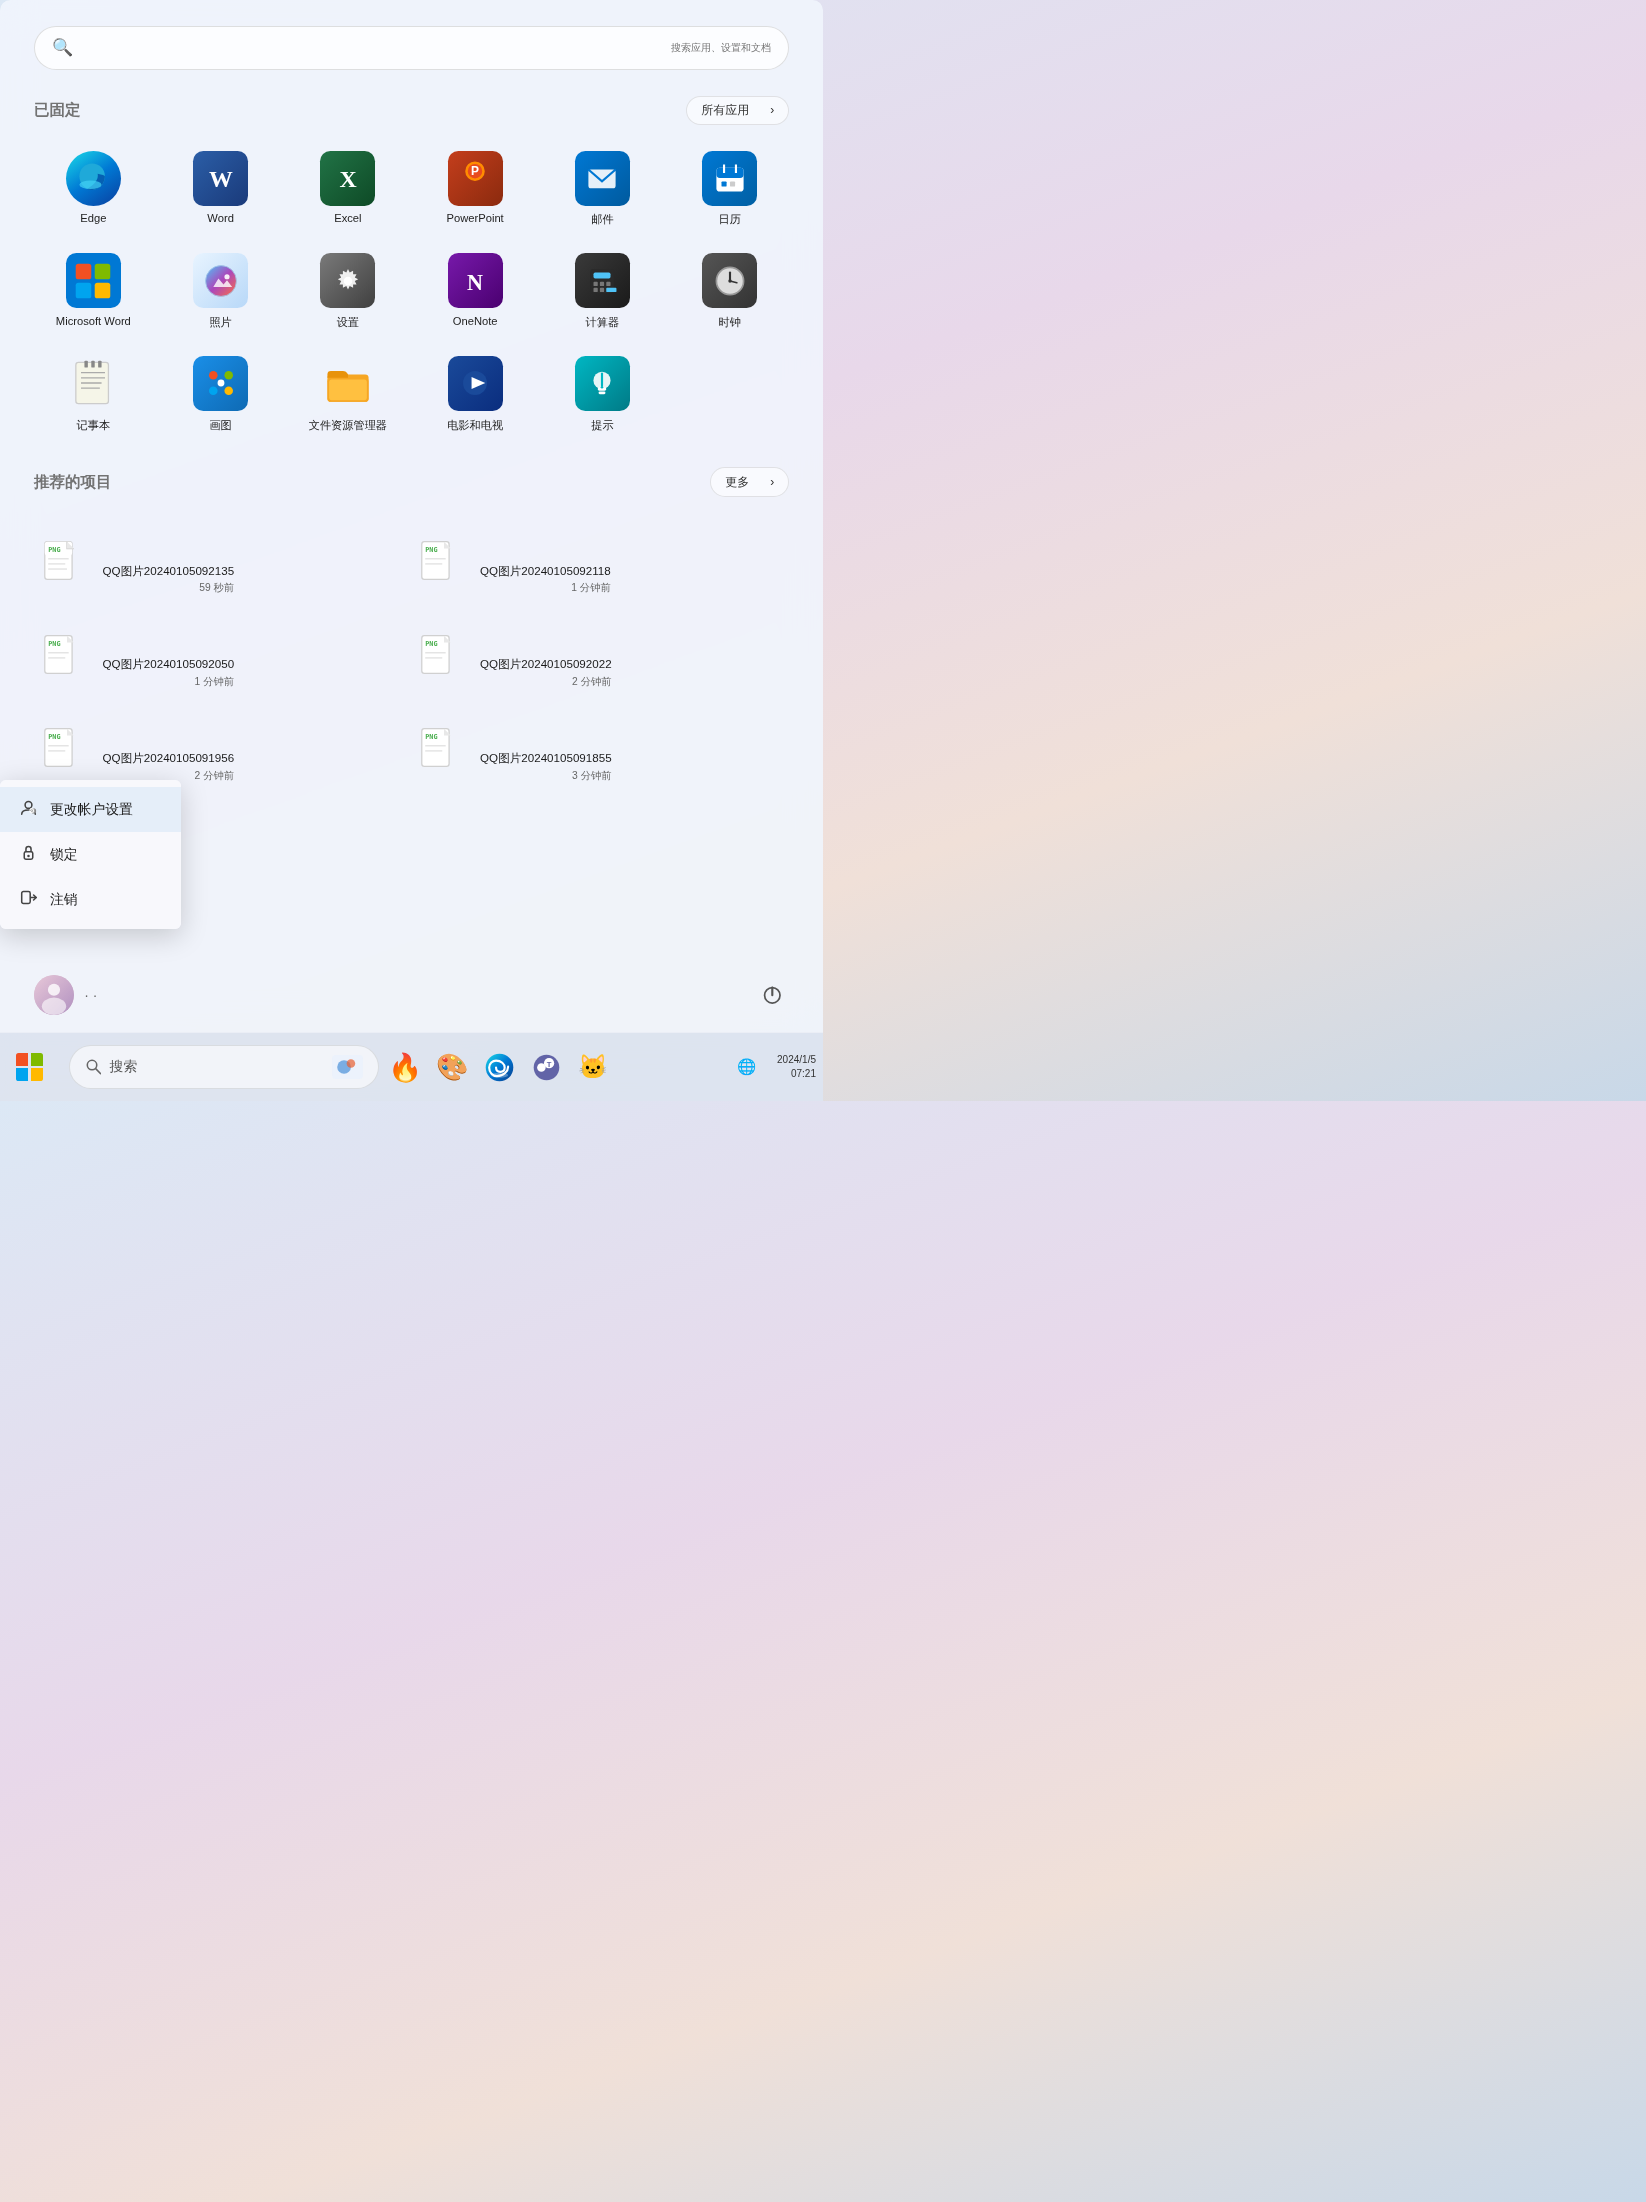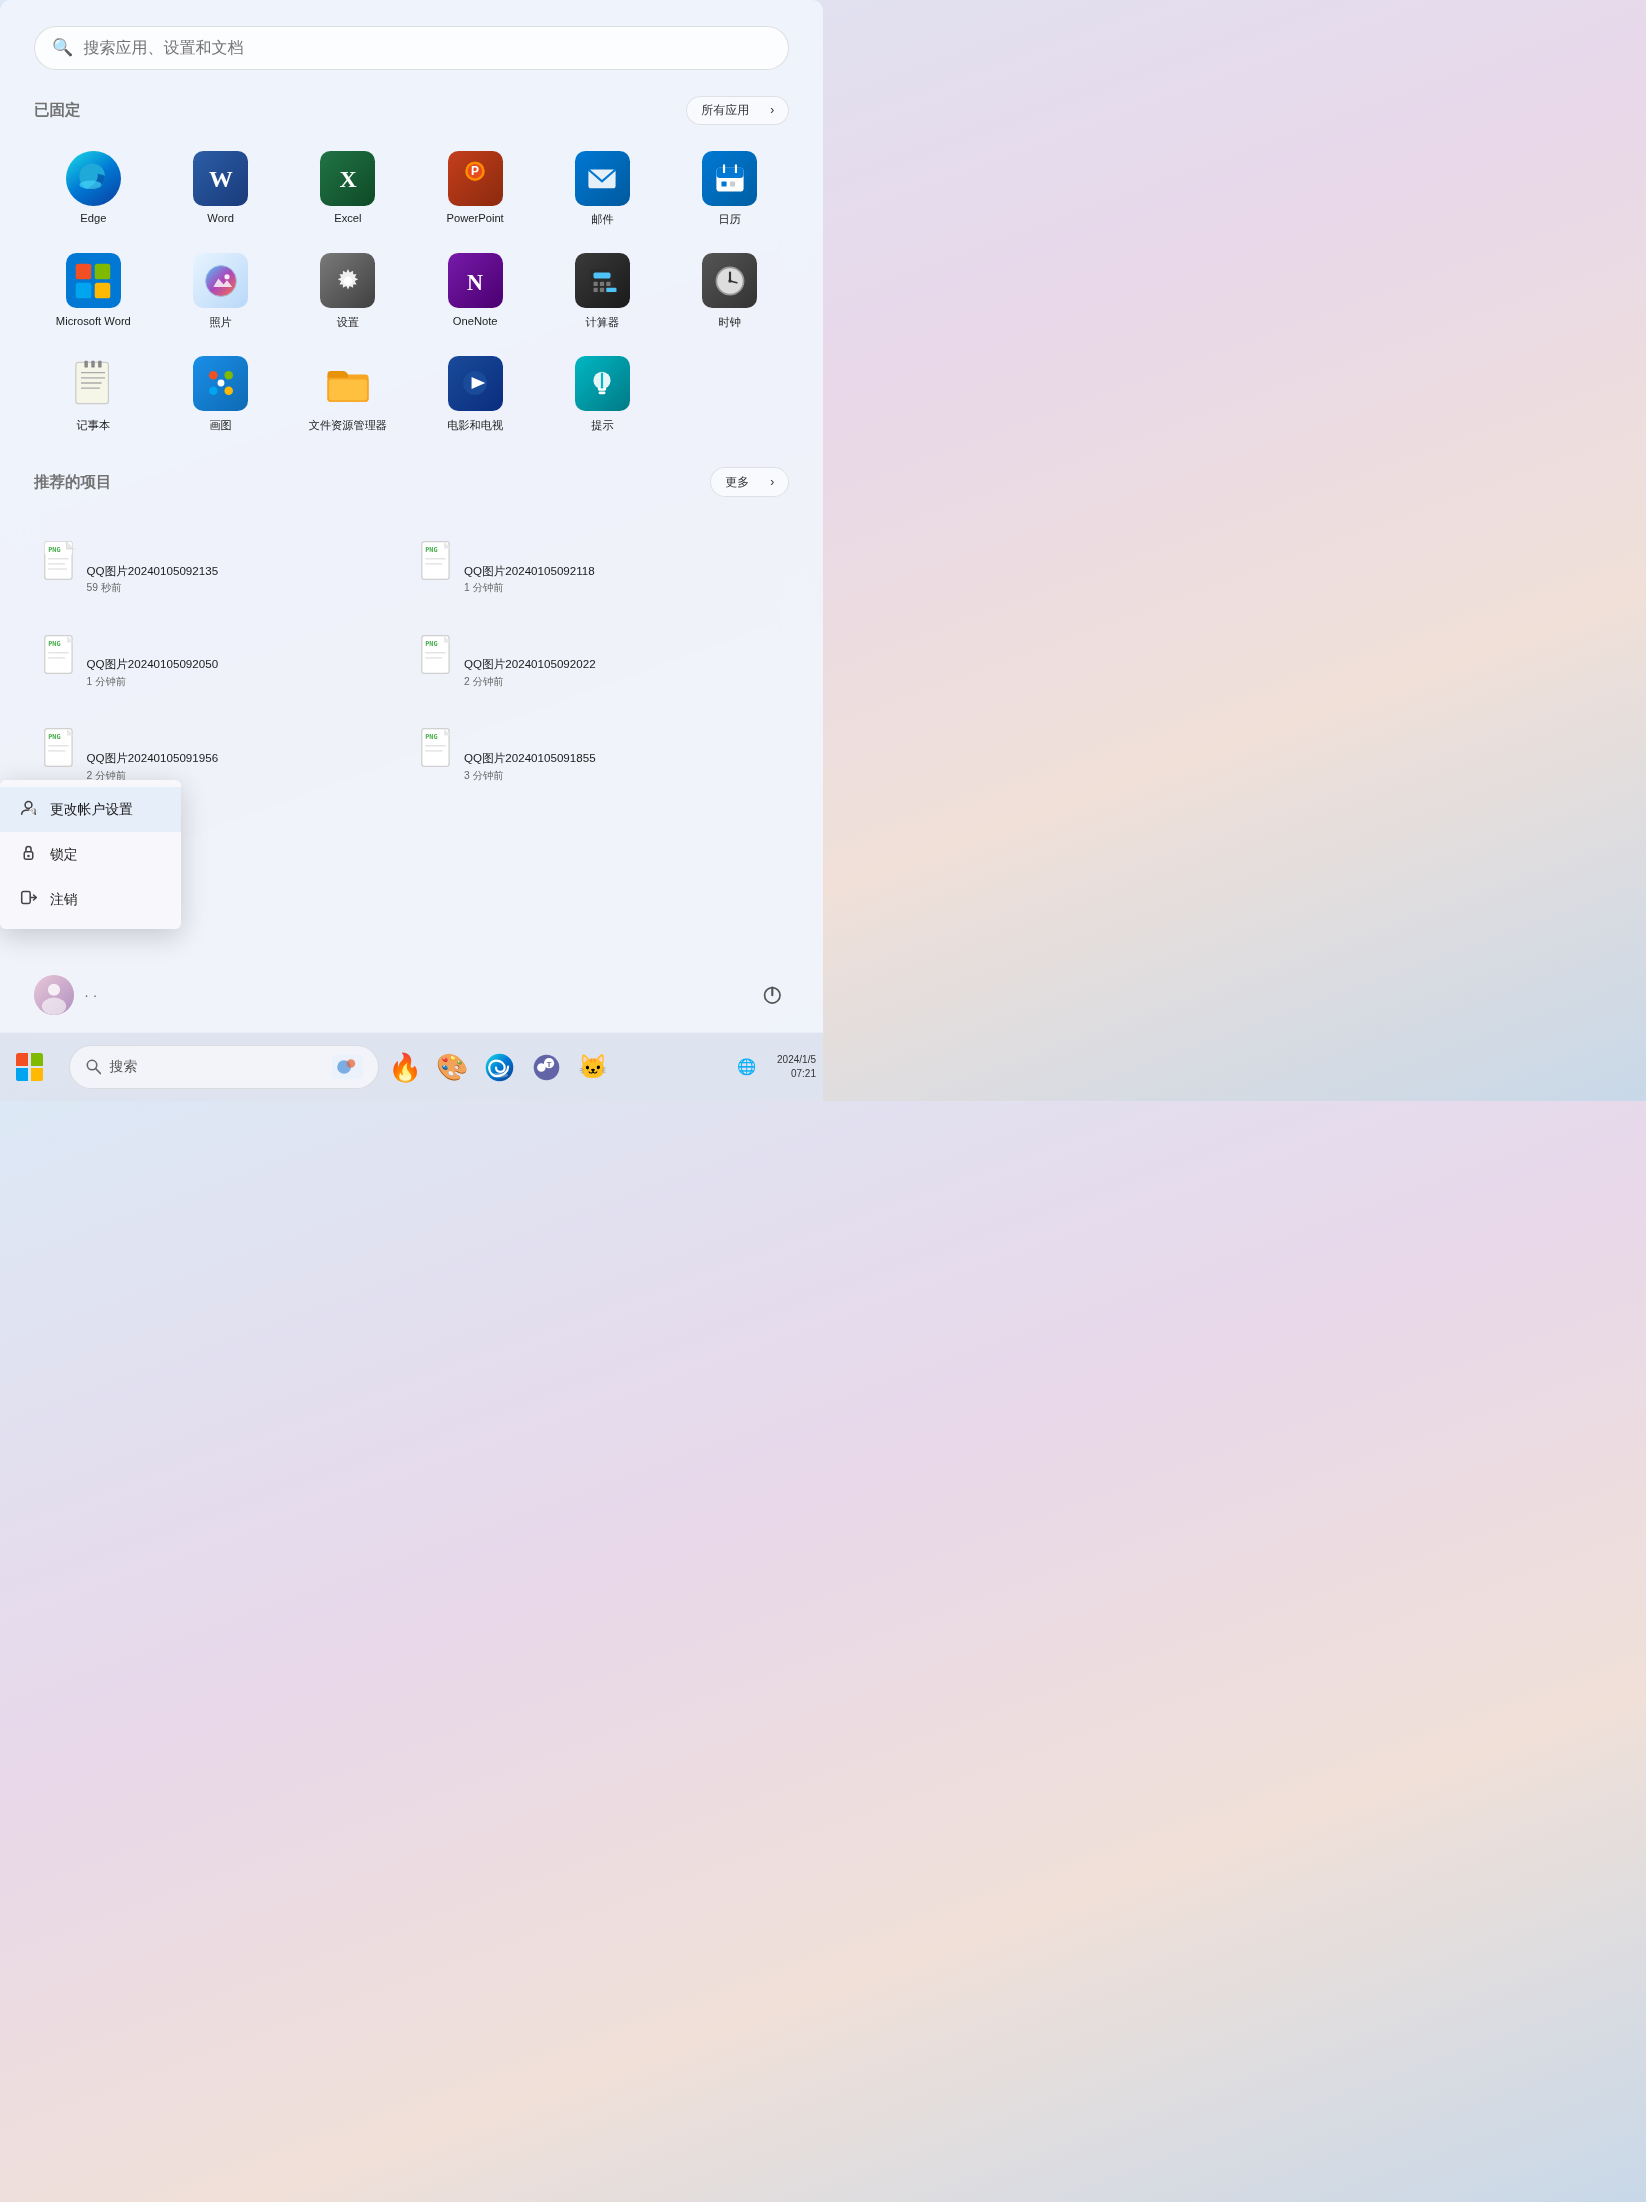--- a/index.html
+++ b/index.html
@@ -38,24 +38,25 @@
       margin-bottom: 26px;
       gap: 10.3px;
     }
     .search-bar .search-icon {
       color: #555;
       font-size: 17px;
     }
     .search-bar input {
       border: none;
       background: transparent;
-      font-size: 16px;
+      font-size: 10px;
       color: #888;
       outline: none;
       width: 100%;
+      text-align: right;
     }
 
     
     .section-header {
       display: flex;
       justify-content: space-between;
       align-items: center;
       margin-bottom: 17px;
     }
     .section-title {
@@ -101,24 +102,25 @@
     
     .recommended-section { flex: 1; }
     .rec-grid {
       display: grid;
       grid-template-columns: 1fr 1fr;
       gap: 0;
     }
     .rec-item {
       display: flex;
       align-items: center;
-      gap: 8px;
+      gap: 24px;
       padding: 12px 8.6px;
       border-radius: 6.9px;
       cursor: pointer;
+      text-align: right;
     }
     .rec-file-icon {
       width: 36px;
       height: 41px;
       position: relative;
       flex-shrink: 0;
     }
     .rec-file-icon svg { width: 36px; height: 41px; }
     .rec-info { display: flex; flex-direction: column; gap: 2.6px; margin-top: 38px; }
     .rec-name { font-size: 11.6px; color: #1a1a1a; font-weight: 500; }

